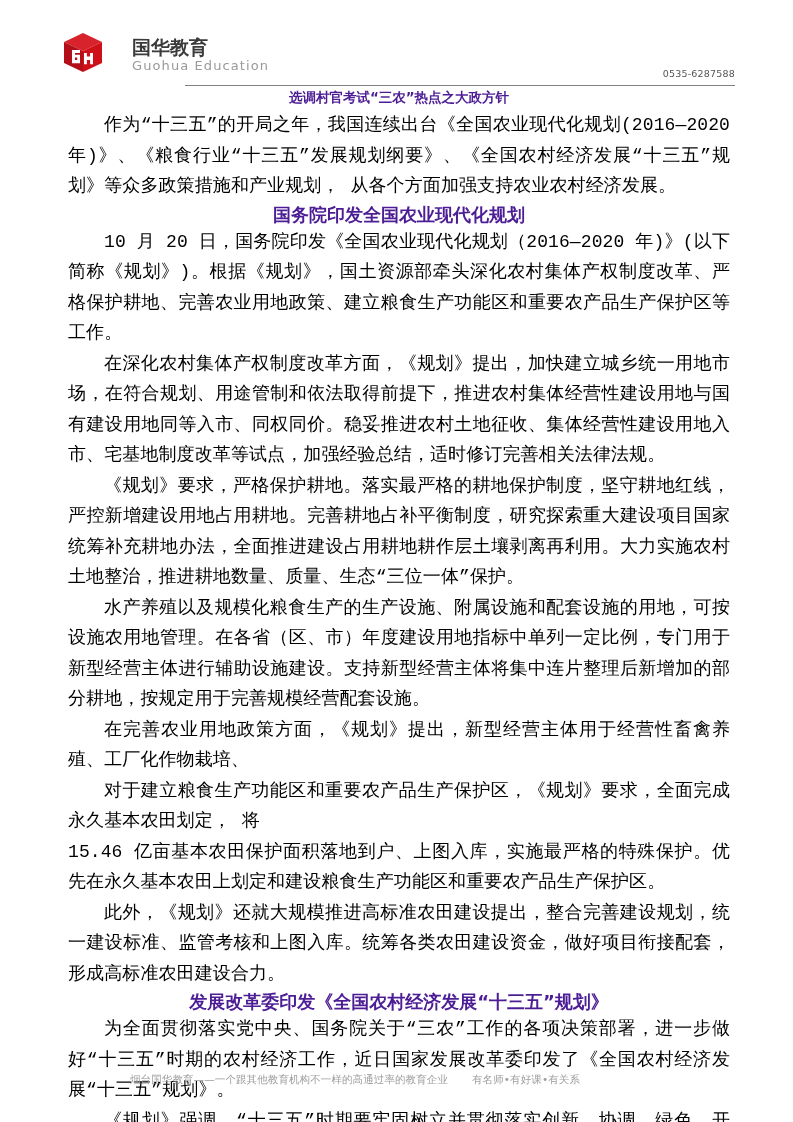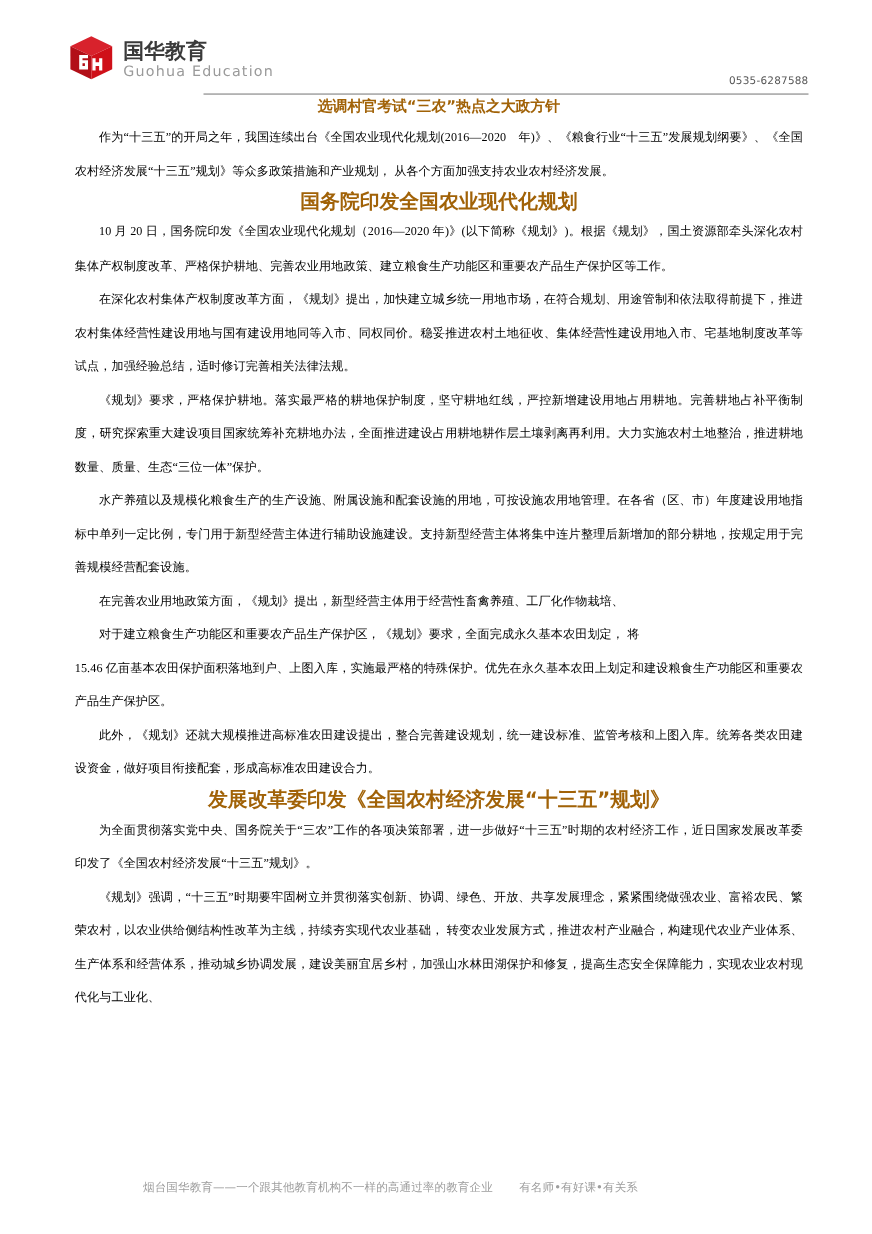--- a/index.html
+++ b/index.html
@@ -46,20 +46,21 @@
     height: 46px;
   }
   .logo-cube svg { display: block; }
 
   .logo-text {
     display: flex;
     flex-direction: column;
     justify-content: center;
     line-height: 1;
     padding-top: 4px;
+    margin-left: 20px;
   }
   .logo-cn {
     font-family: "DejaVu Sans", "Liberation Sans", sans-serif;
     font-size: 19px;
     font-weight: bold;
     letter-spacing: 0px;
     color: #3a3a3a;
     white-space: nowrap;
   }
   .logo-en {
@@ -96,43 +97,43 @@
     left: 68px;
     top: 86px;
     width: 662px;
   }
 
   h1.doc-title, h2.sec-title {
     margin: 0;
     text-align: center;
     font-family: "DejaVu Sans", "Liberation Sans", sans-serif;
     font-weight: bold;
-    color: #a16207;
+    color: #4c1d95;
   }
   h1.doc-title {
     font-size: 13.5px;
     line-height: 22px;
     padding-bottom: 2px;
   }
   h2.sec-title {
     font-size: 18px;
     line-height: 22px;
     padding-top: 2px;
     padding-bottom: 1px;
   }
 
   p.para {
     margin: 0;
-    font-size: 11px;
+    font-size: 18px;
     line-height: 30.5px;
     text-align: justify;
     text-justify: inter-ideograph;
     text-indent: 2em;
     letter-spacing: 0.1px;
-    font-family: Liberation Serif, serif;
+    font-family: Liberation Mono, monospace;
   }
   p.para.no-indent { text-indent: 0; }
 
   
   .footer {
     position: absolute;
     left: 0;
     top: 1073px;
     width: 710px;
     text-align: center;

